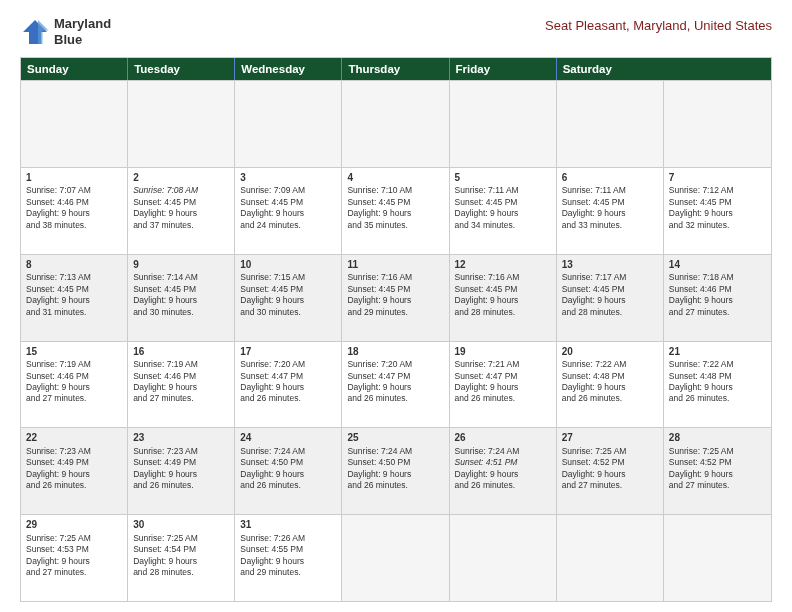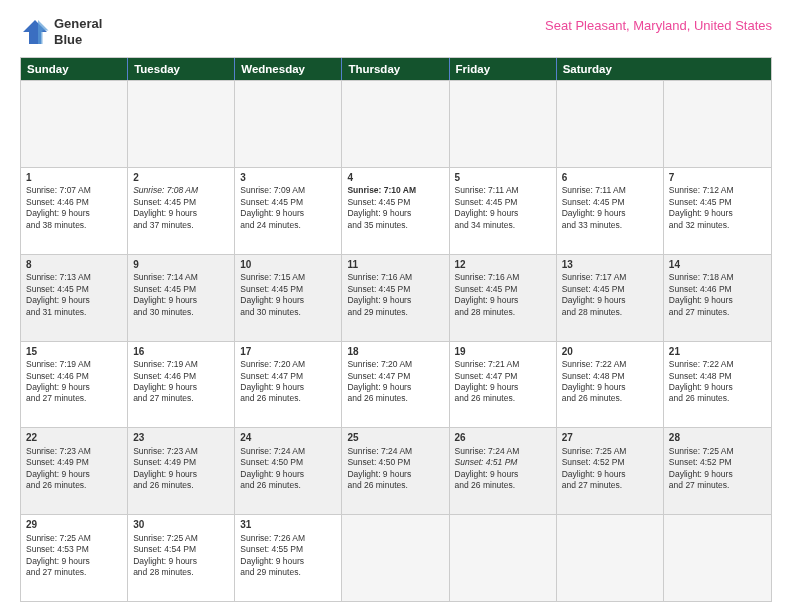--- a/index.html
+++ b/index.html
@@ -42,21 +42,21 @@
       text-align: right;
     }
     .main-title {
       font-size: 28px;
       font-weight: bold;
       color: #333;
       line-height: 1.1;
     }
     .subtitle {
       font-size: 13px;
-      color: #ec4899;
+      color: #7f1d1d;
       margin-top: 2px;
     }
     .calendar {
       flex: 1;
       display: flex;
       flex-direction: column;
       border: 1px solid #ccc;
     }
     .cal-header {
       display: grid;
@@ -106,21 +106,21 @@
 <body>
 
 <div class="page">
   <div class="header">
     <div class="logo">
       <svg class="logo-icon" viewBox="0 0 40 40">
         <polygon points="20,4 36,20 28,20 28,36 12,36 12,20 4,20" fill="#3a6ec1"></polygon>
         <polygon points="24,4 38,18 30,18 30,36 24,36" fill="#5a9ad4" opacity="0.7"></polygon>
       </svg>
       <div class="logo-text">
-        <div>General</div>
+        <div>Maryland</div>
         <div>Blue</div>
       </div>
     </div>
     <div class="title-block">
       <div class="subtitle">Seat Pleasant, Maryland, United States</div>
     </div>
   </div>
 
   <div class="calendar">
     <div class="cal-header">
@@ -158,21 +158,21 @@
           </div>
           <div class="cal-cell">
             <span class="day-num">3</span>
             <span style="display: block;">Sunrise: 7:09 AM</span>
             <span style="display: block;">Sunset: 4:45 PM</span>
             <span style="display: block;">Daylight: 9 hours</span>
             <span style="display: block;">and 24 minutes.</span>
           </div>
           <div class="cal-cell">
             <span class="day-num">4</span>
-            <span style="display: block; font-weight: bold;">Sunrise: 7:10 AM</span>
+            <span style="display: block;">Sunrise: 7:10 AM</span>
             <span style="display: block;">Sunset: 4:45 PM</span>
             <span style="display: block;">Daylight: 9 hours</span>
             <span style="display: block;">and 35 minutes.</span>
           </div>
           <div class="cal-cell">
             <span class="day-num">5</span>
             <span style="display: block;">Sunrise: 7:11 AM</span>
             <span style="display: block;">Sunset: 4:45 PM</span>
             <span style="display: block;">Daylight: 9 hours</span>
             <span style="display: block;">and 34 minutes.</span>

